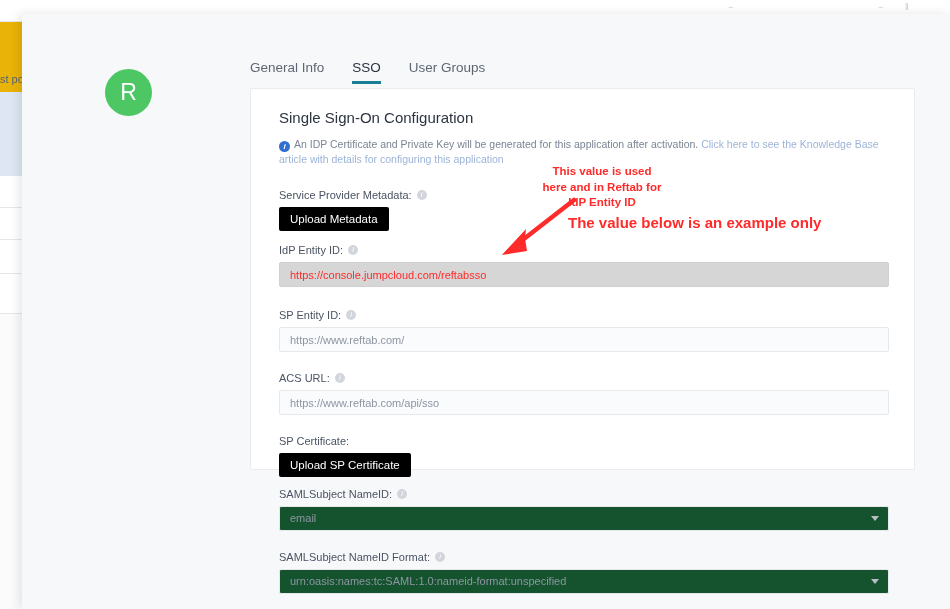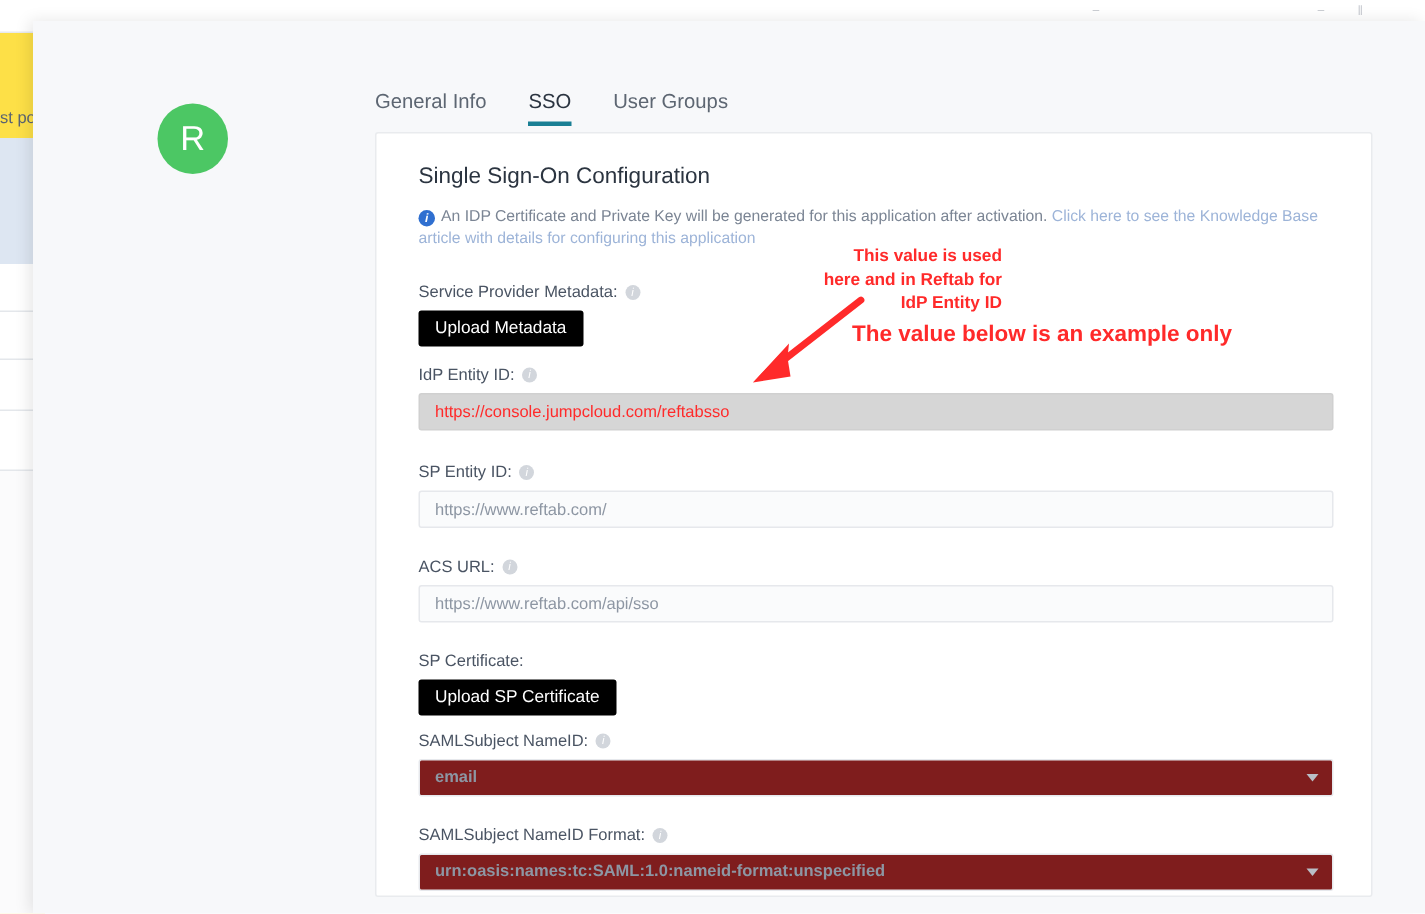--- a/index.html
+++ b/index.html
@@ -19,21 +19,21 @@
     background: #ffffff;
     overflow: hidden;
   }
 
   
   .bg-page {
     position: absolute;
     left: 0; top: 0;
     width: 30px;
     height: 609px;
-    background: #fde047;
+    background: #eab308;
   }
   .bg-topbar {
     position: absolute;
     left: 0; top: 0;
     width: 30px; height: 22px;
     background: #ffffff;
     border-bottom: 1px solid #e8eaee;
   }
   .bg-snippet {
     position: absolute;
@@ -134,21 +134,21 @@
   .tab.active {
     color: #2b3440;
     border-bottom-color: #1a7f94;
   }
 
   
   .card {
     position: absolute;
     left: 228px; top: 74px;
     width: 665px;
-    height: 510px;
+    height: 382px;
     background: #ffffff;
     border: 1px solid #e9ebee;
     border-radius: 2px;
   }
 
   .card-title {
     position: absolute;
     left: 28px; top: 20px;
     font-size: 15px;
     color: #2b3440;
@@ -227,24 +227,23 @@
   .input-box.highlight {
     background: #d6d6d6;
     color: #ff2a2a;
     border-color: #d0d0d0;
   }
 
   .select-box {
     position: relative;
     width: 610px;
     height: 25px;
-    background: #7f1d1d;
+    background: #14532d;
     border: 1px solid #e6e8ec;
     border-radius: 2px;
-    font-weight: bold;
   }
   .select-value {
     font-size: 11px;
     color: #8d96a3;
     padding: 0 10px;
     line-height: 23px;
   }
   .caret {
     position: absolute;
     right: 9px; top: 9px;
@@ -266,21 +265,21 @@
   
   .anno {
     position: absolute;
     color: #ff2a2a;
     font-weight: bold;
     font-family: "Liberation Sans", sans-serif;
   }
   .anno-top {
     left: 536px; top: 164px;
     width: 132px;
-    text-align: right;
+    text-align: center;
     font-size: 11.5px;
     line-height: 1.35;
   }
   .anno-main {
     left: 568px; top: 214px;
     font-size: 15px;
     white-space: nowrap;
   }
   .arrow-svg {
     position: absolute;

